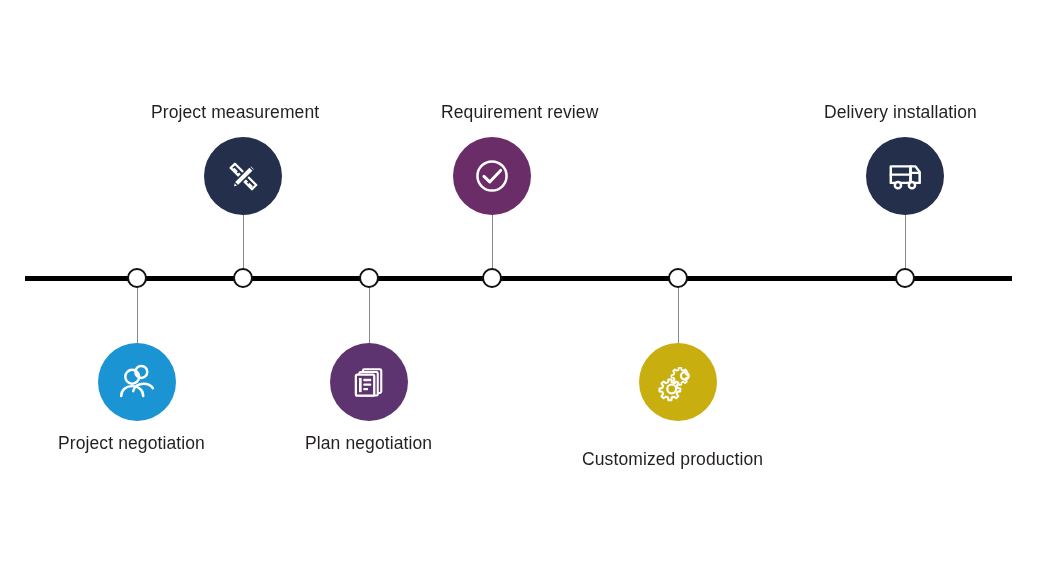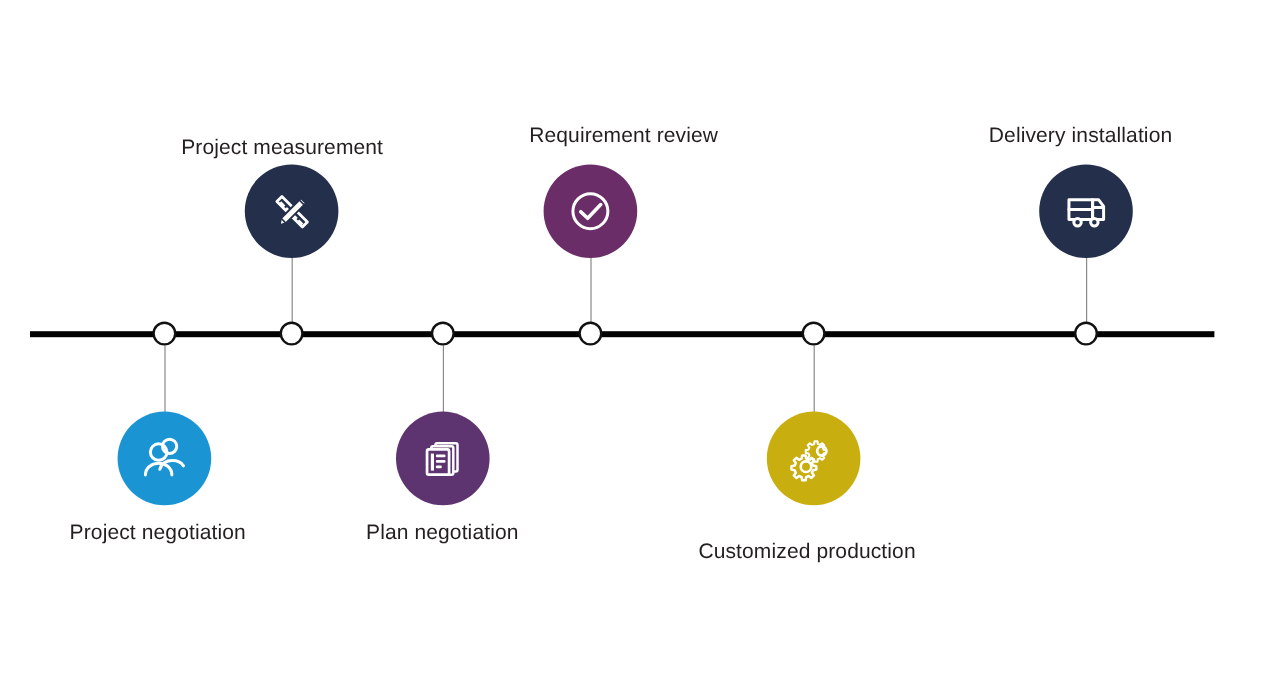--- a/index.html
+++ b/index.html
@@ -98,21 +98,21 @@
           <rect x="25.6" y="26.3" width="2.4" height="5.4" transform="rotate(-45 26.8 29)"></rect>
           <rect x="30.8" y="31.5" width="2.4" height="5.4" transform="rotate(-45 32 34.2)"></rect>
 
           <path d="M13.2 36.6 L14.4 30.4 L32.6 12.2 L37.0 16.6 L18.8 34.8 Z" fill="#ffffff" stroke="#232f4b" stroke-width="1.7" stroke-linejoin="round"></path>
           <path d="M14.4 30.4 L18.8 34.8" stroke="#232f4b" stroke-width="1.5"></path>
           <path d="M31.0 13.8 L35.4 18.2" stroke="#232f4b" stroke-width="1.5"></path>
         </g>
       </svg>
     </span>
   </div>
-  <div class="step-label" style="left:151px; top:112px;">Project measurement</div>
+  <div class="step-label" style="left:151px; top:102px;">Project measurement</div>
 
   <div class="stem" style="left:369px; top:288px; height:56px;"></div>
   <div class="axis-node" style="left:359px; top:268px;"></div>
   <div class="icon-disc" style="left:330px; top:343px; background:#5e3470;">
     <span>
       <svg width="42" height="42" viewBox="0 0 48 48">
 
         <rect x="17" y="9.5" width="21" height="27" rx="1.6" fill="none" stroke="#ffffff" stroke-width="2.4"></rect>
         <rect x="13" y="12.5" width="21" height="27" rx="1.6" fill="#5e3470" stroke="#ffffff" stroke-width="2.4"></rect>
 

